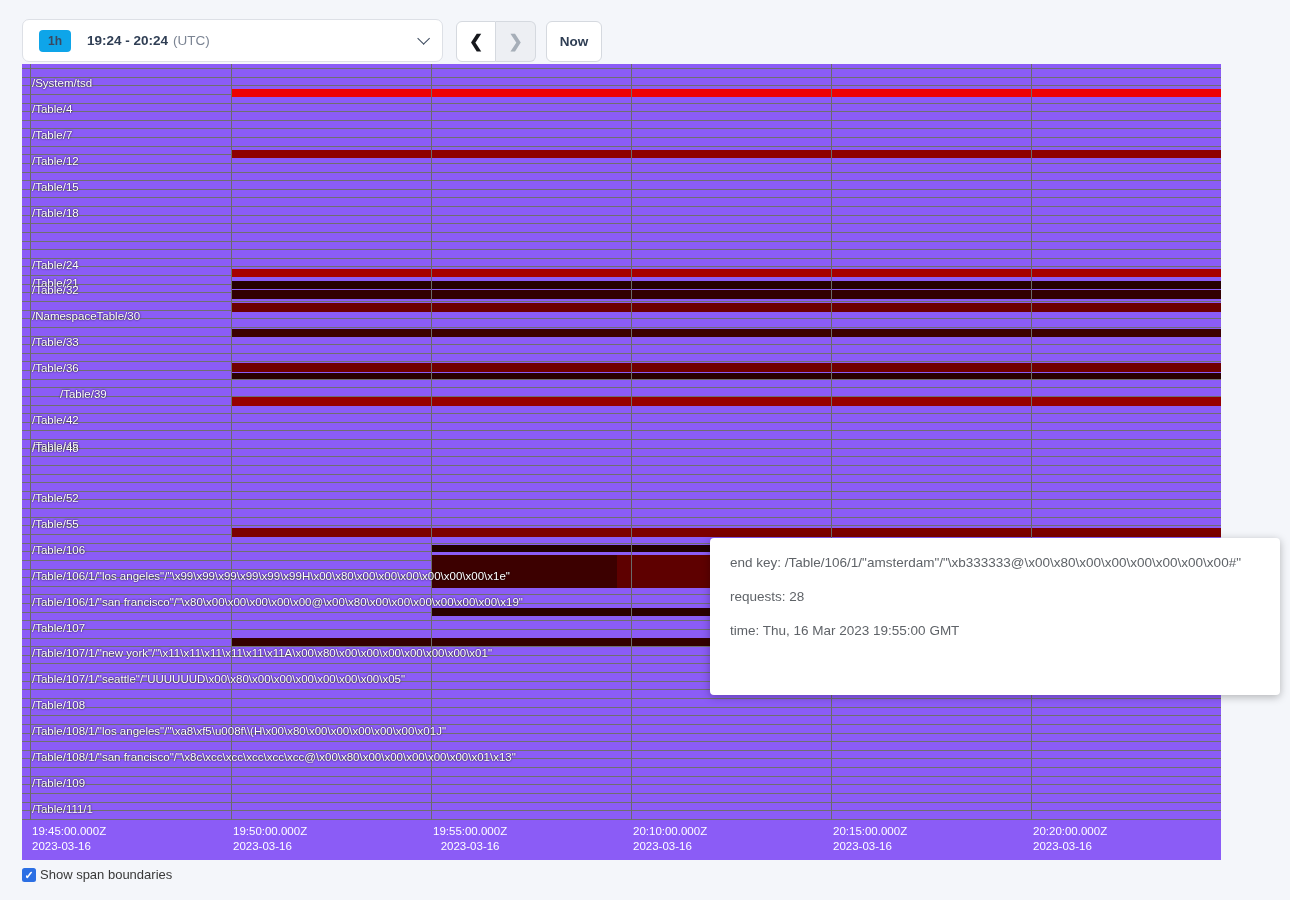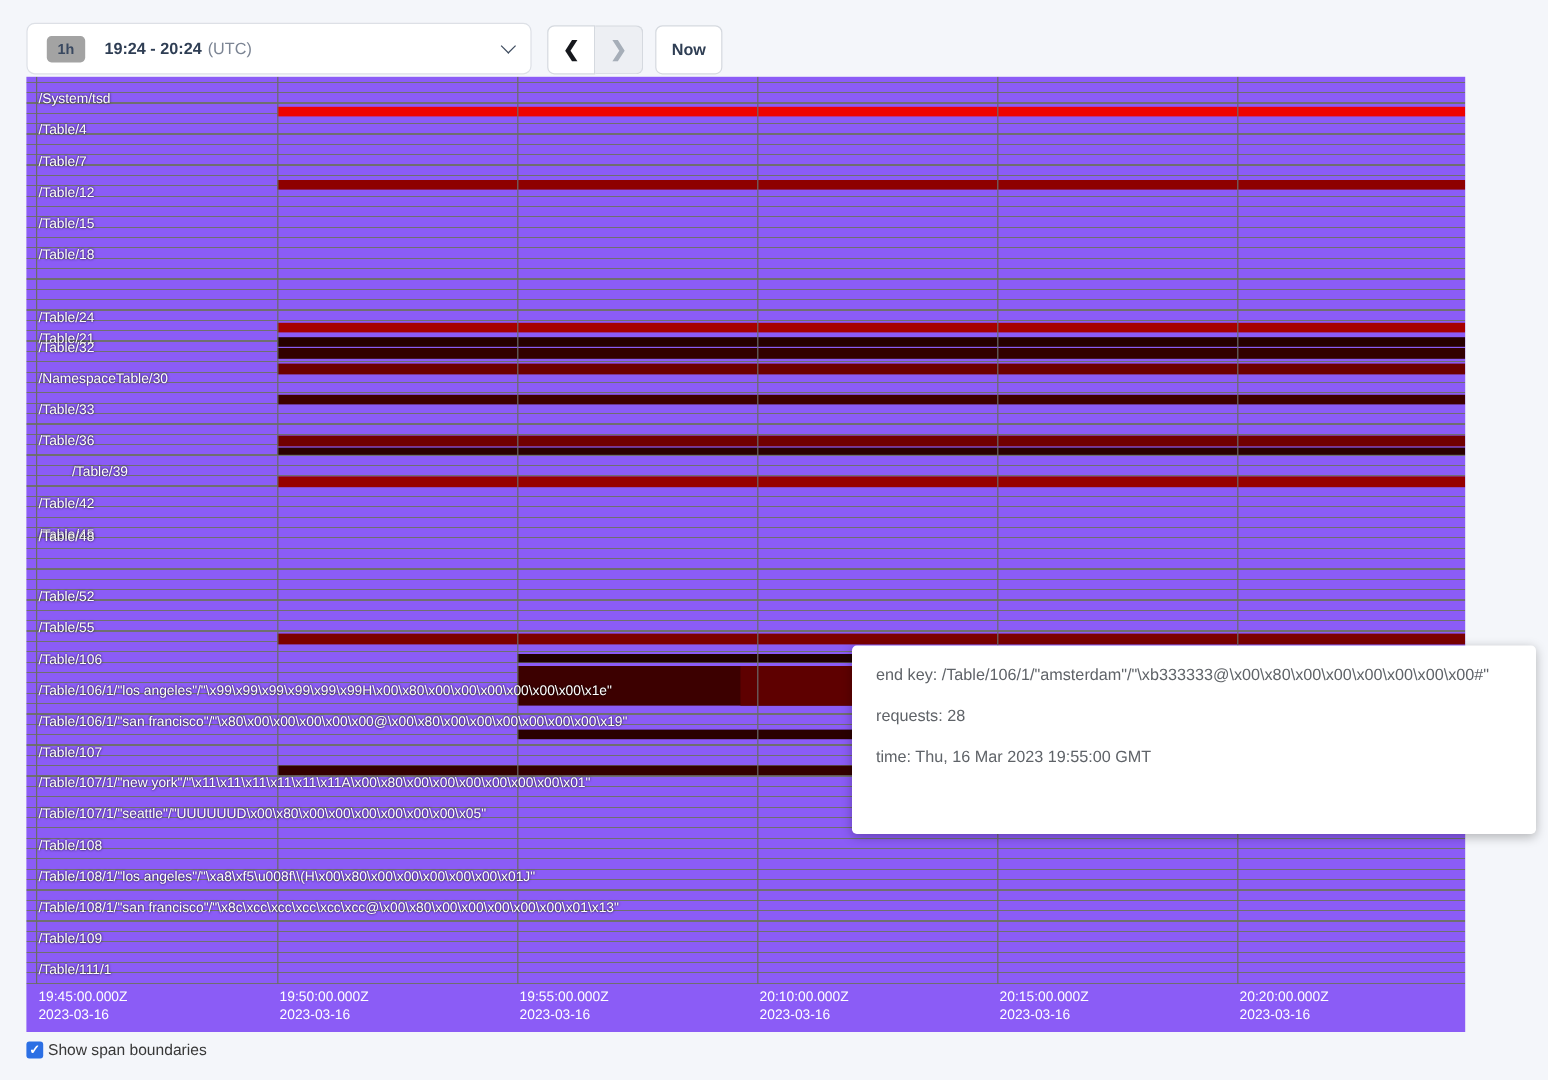--- a/index.html
+++ b/index.html
@@ -12,21 +12,21 @@
   }
 
   
   .toolbar { position:absolute; left:0; top:0; width:1290px; height:64px; }
   .time-dropdown {
     position:absolute; left:22px; top:19px; width:421px; height:43px;
     background:#fff; border:1px solid #dde0e6; border-radius:7px;
     display:flex; align-items:center; padding:0 16px; cursor:pointer;
   }
   .range-badge {
-    background:#a3a3a3; color:#394860; font-size:12px; font-weight:bold;
+    background:#0ea5e9; color:#394860; font-size:12px; font-weight:bold;
     padding:4px 9px; border-radius:4px; margin-right:16px;
   }
   .range-text { font-size:13.5px; font-weight:bold; color:#2f3e54; }
   .range-zone { font-size:13.5px; color:#7b8493; margin-left:5px;text-align:right; }
   .chev-down {
     margin-left:auto; width:9px; height:9px;
     border-right:1.6px solid #3c4a5e; border-bottom:1.6px solid #3c4a5e;
     transform:rotate(45deg) translateY(-3px);
   }
   .nav-group { position:absolute; left:456px; top:21px; display:flex; }
@@ -169,21 +169,21 @@
     </div>
   <div id="xaxis-layer">
       <div class="x-label" style="left: 10px;">
         <div>19:45:00.000Z</div>
         <div>2023-03-16</div>
       </div>
       <div class="x-label" style="left: 211px;">
         <div>19:50:00.000Z</div>
         <div>2023-03-16</div>
       </div>
-      <div class="x-label" style="left: 411px;">
+      <div class="x-label" style="left: 411px; text-align: center;">
         <div>19:55:00.000Z</div>
         <div>2023-03-16</div>
       </div>
       <div class="x-label" style="left: 611px;">
         <div>20:10:00.000Z</div>
         <div>2023-03-16</div>
       </div>
       <div class="x-label" style="left: 811px;">
         <div>20:15:00.000Z</div>
         <div>2023-03-16</div>

